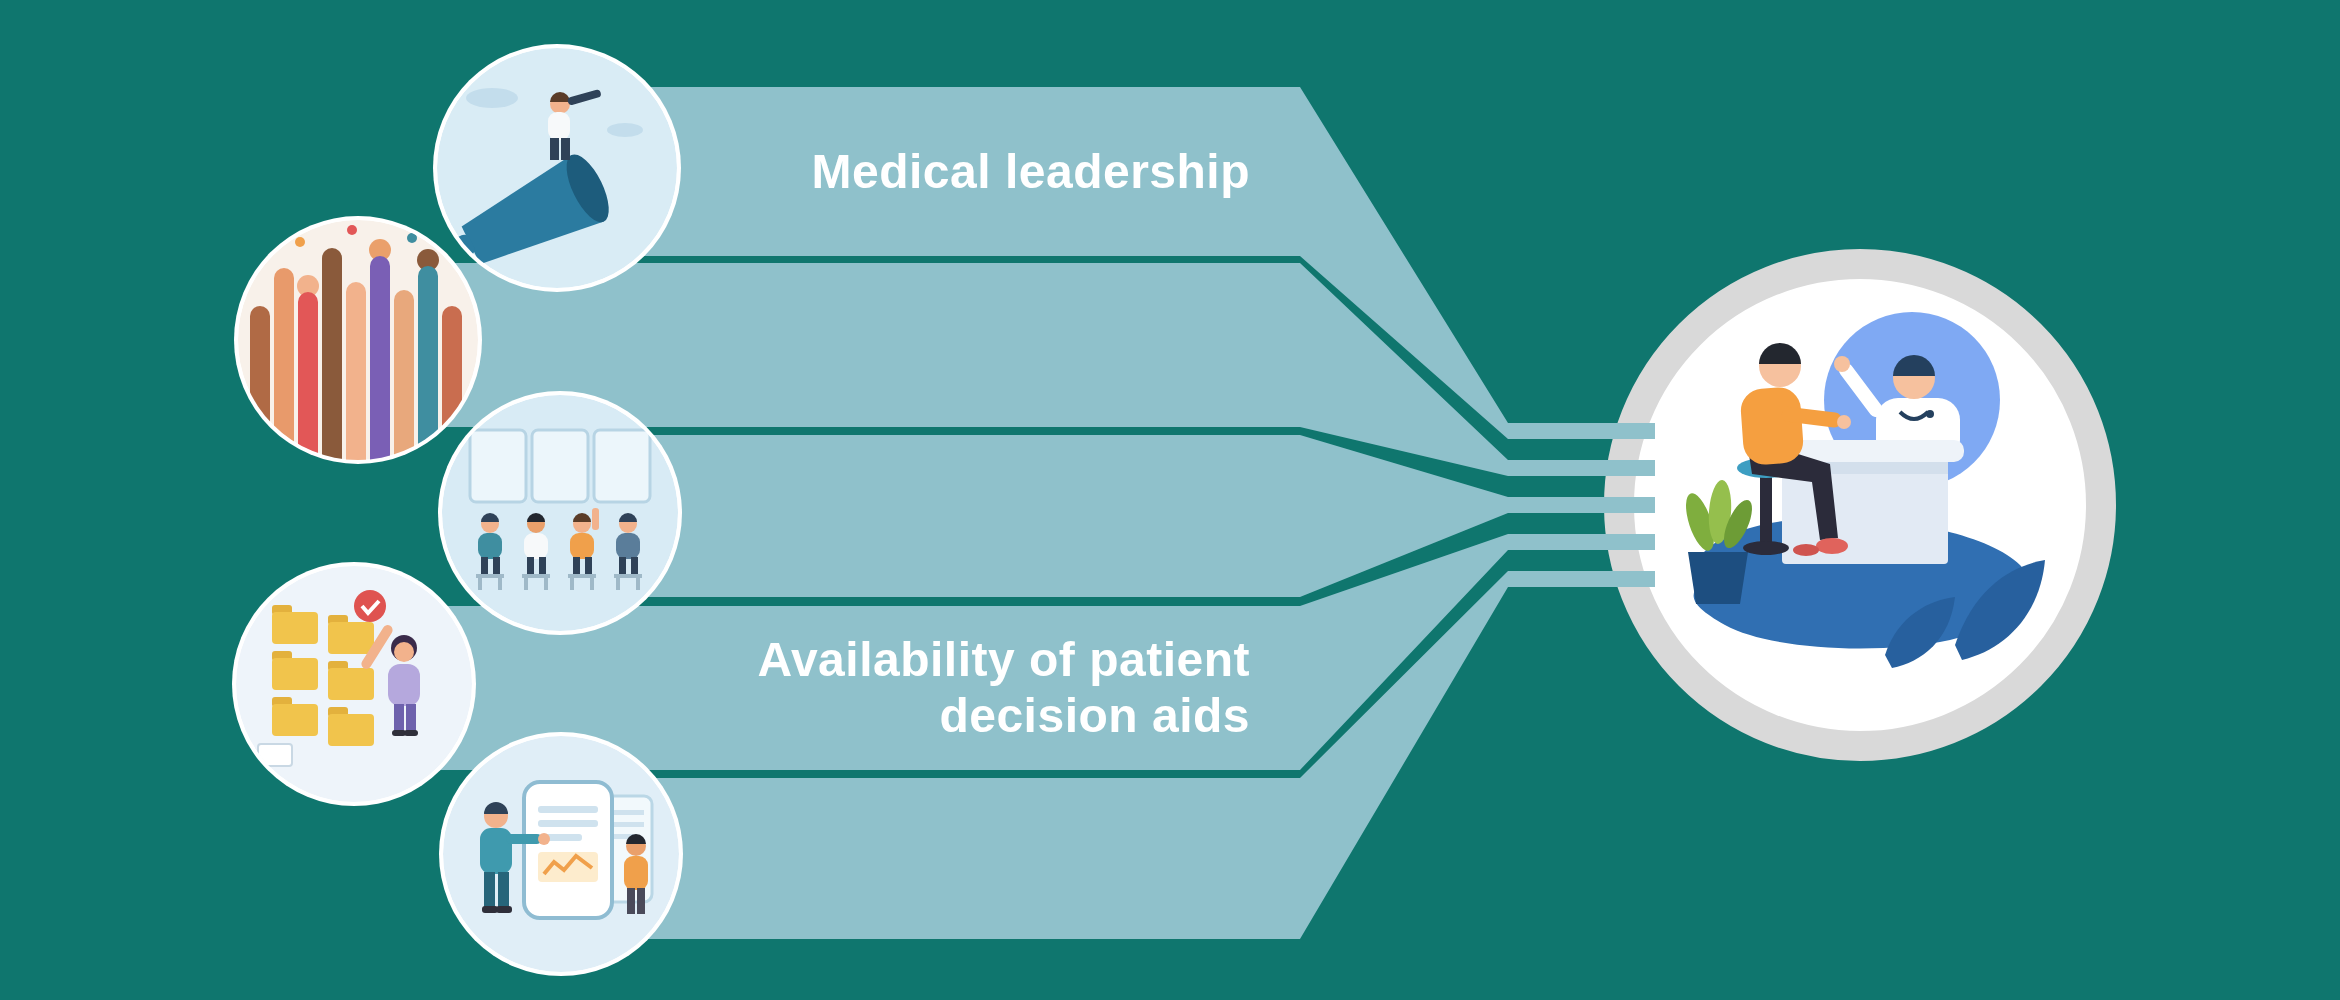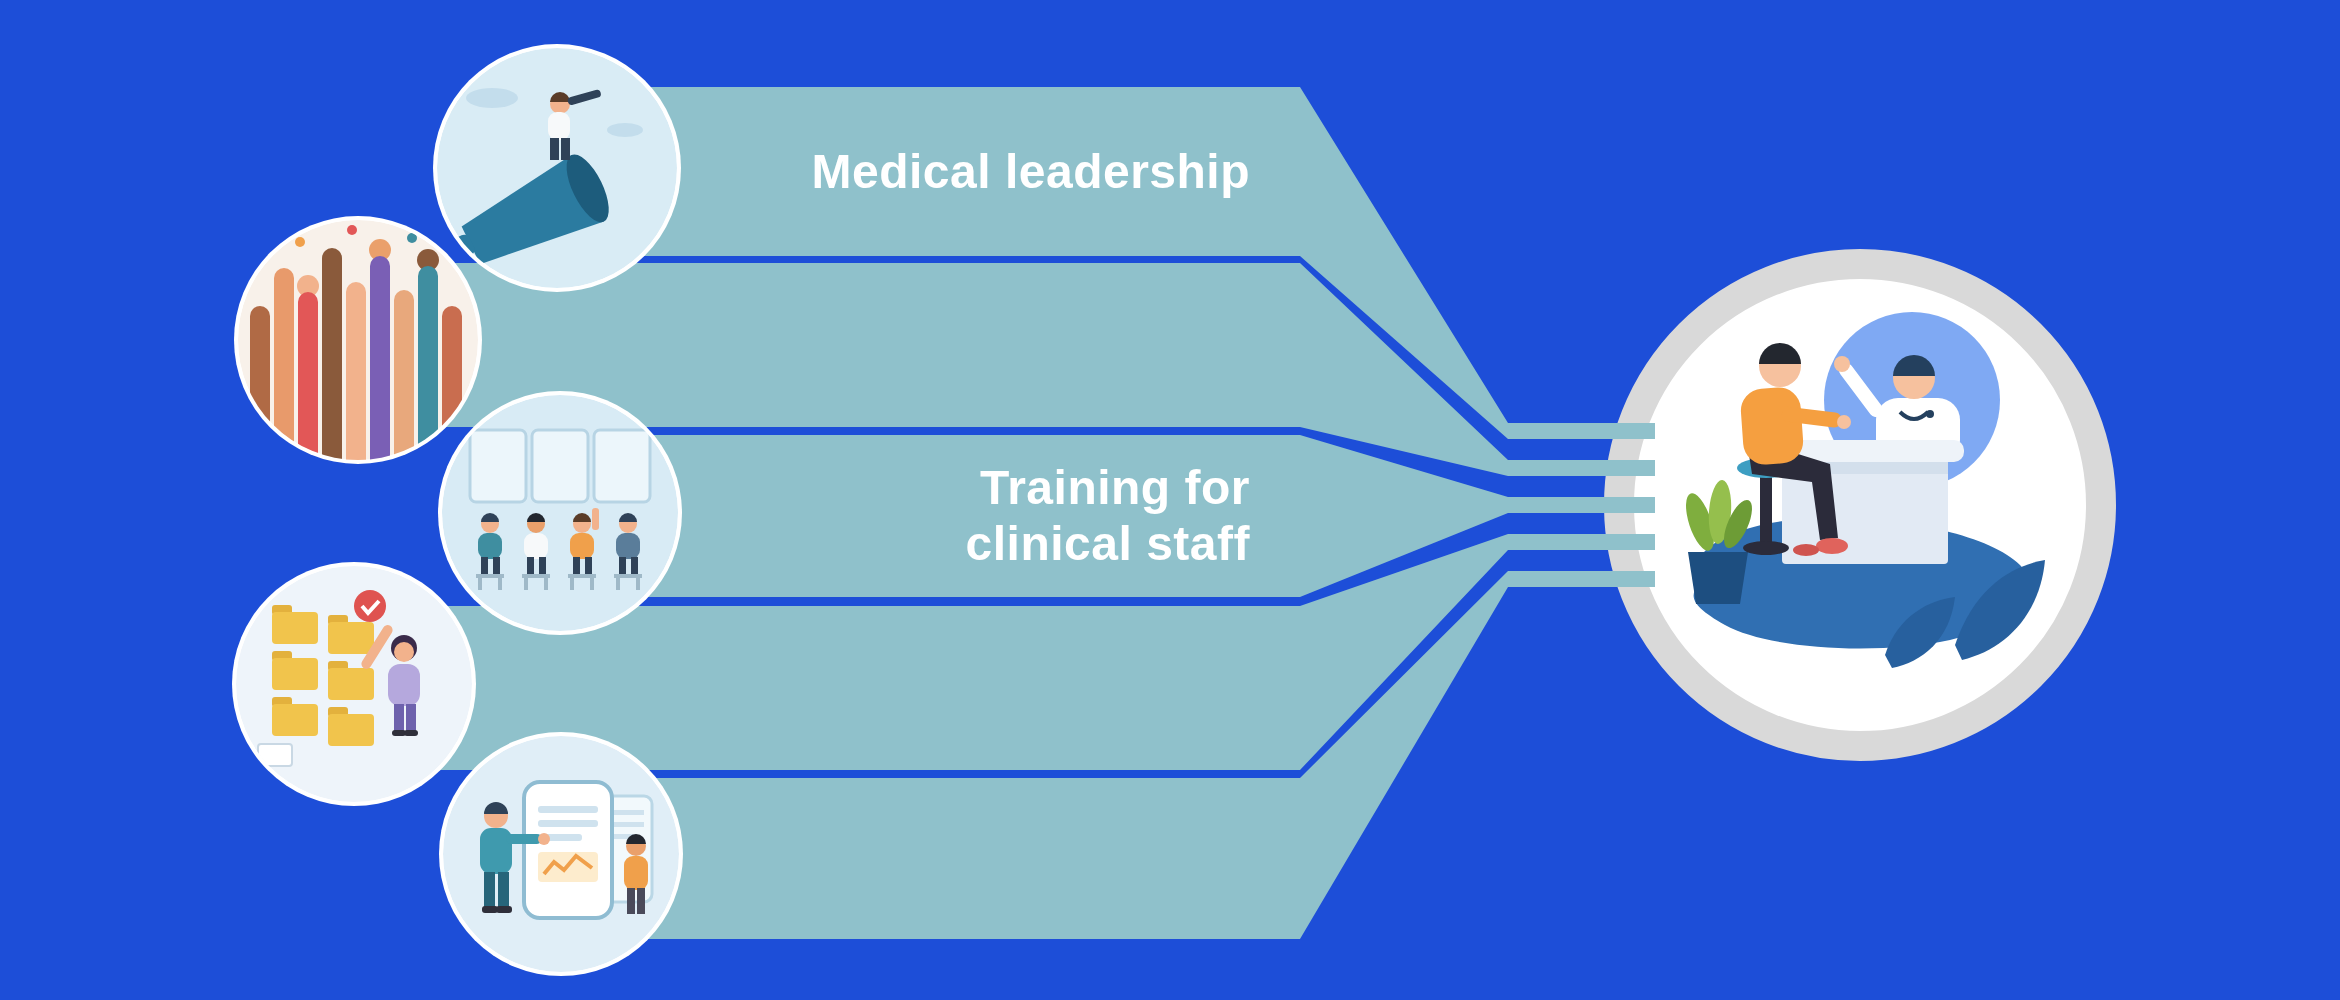--- a/index.html
+++ b/index.html
@@ -1,17 +1,17 @@
 <!DOCTYPE html>
 <html><head>
 <meta charset="utf-8">
 <style>
   html,body{margin:0;padding:0;background:#ffffff;}
   .stage{
-    position:relative;width:2340px;height:1000px;background:#1d4ed8;overflow:hidden;
+    position:relative;width:2340px;height:1000px;background:#0f766e;overflow:hidden;
     font-family:"Liberation Sans",sans-serif;
   }
   .stage svg{position:absolute;left:0;top:0;}
   .band-label{
     position:absolute;right:1090px;width:660px;
     display:flex;align-items:center;justify-content:flex-end;
     text-align:right;color:#ffffff;font-weight:bold;font-size:48px;
     line-height:1.16;white-space:pre-line;letter-spacing:.5px;
   }
 </style>
@@ -250,16 +250,16 @@
       <rect x="1742" y="388" width="60" height="76" rx="22" fill="#f59f40" transform="rotate(-4 1772 426)"></rect>
       <rect x="1782" y="406" width="60" height="15" rx="7" fill="#f59f40" transform="rotate(7 1782 413)"></rect>
       <circle cx="1844" cy="422" r="7" fill="#f6c19e"></circle>
       <circle cx="1780" cy="366" r="21" fill="#f6c19e"></circle>
       <path d="M 1759 364 a 21 21 0 0 1 42 0 Z" fill="#23272f"></path>
     </g>
   </g>
 </svg>
 
   <div class="band-label" style="top:87px;height:169px">Medical leadership</div>
-  <div class="band-label" style="top:435px;height:162px">Training for
-clinical staff</div>
+  <div class="band-label" style="top:606px;height:164px">Availability of patient
+decision aids</div>
 
 </div>
 
 </body></html>

